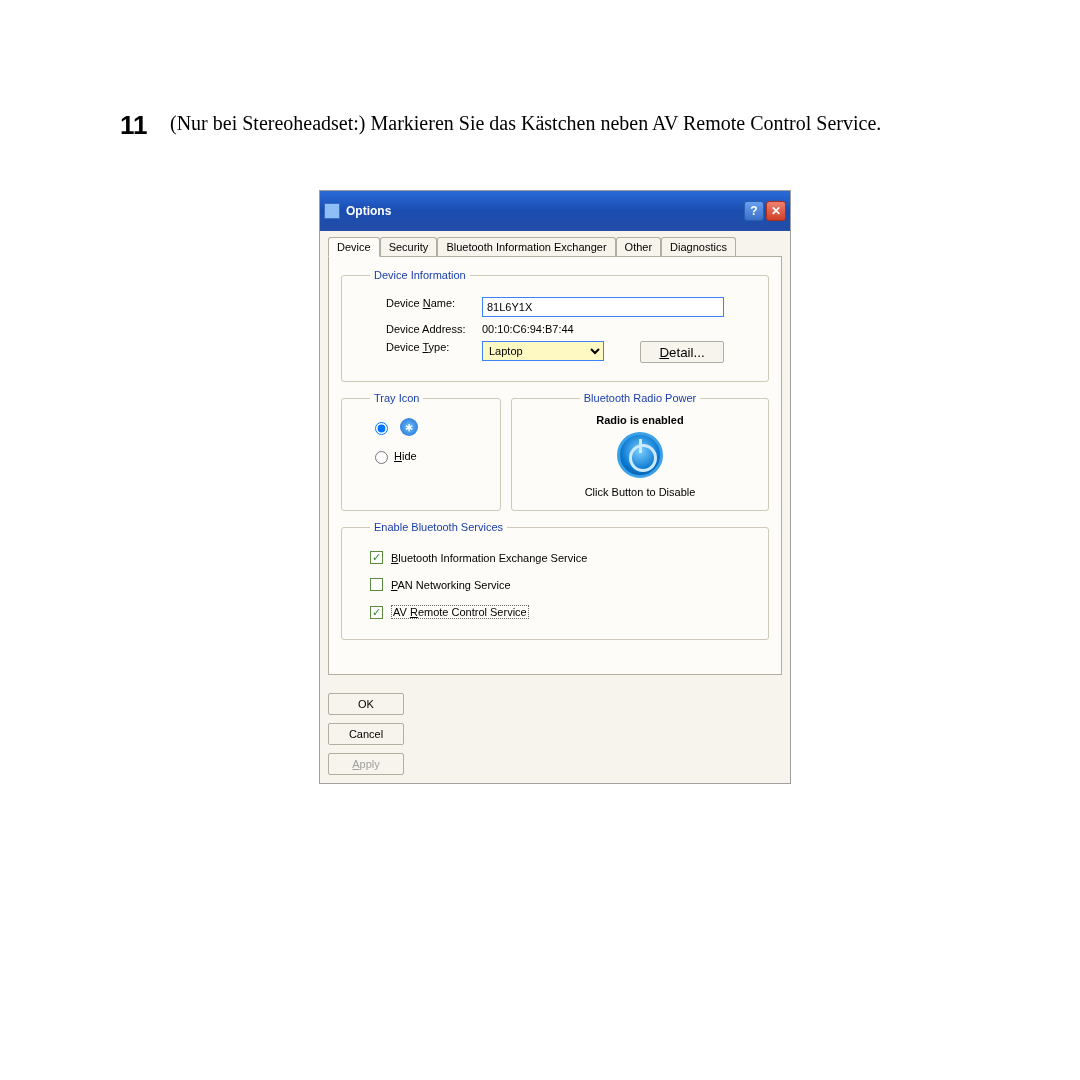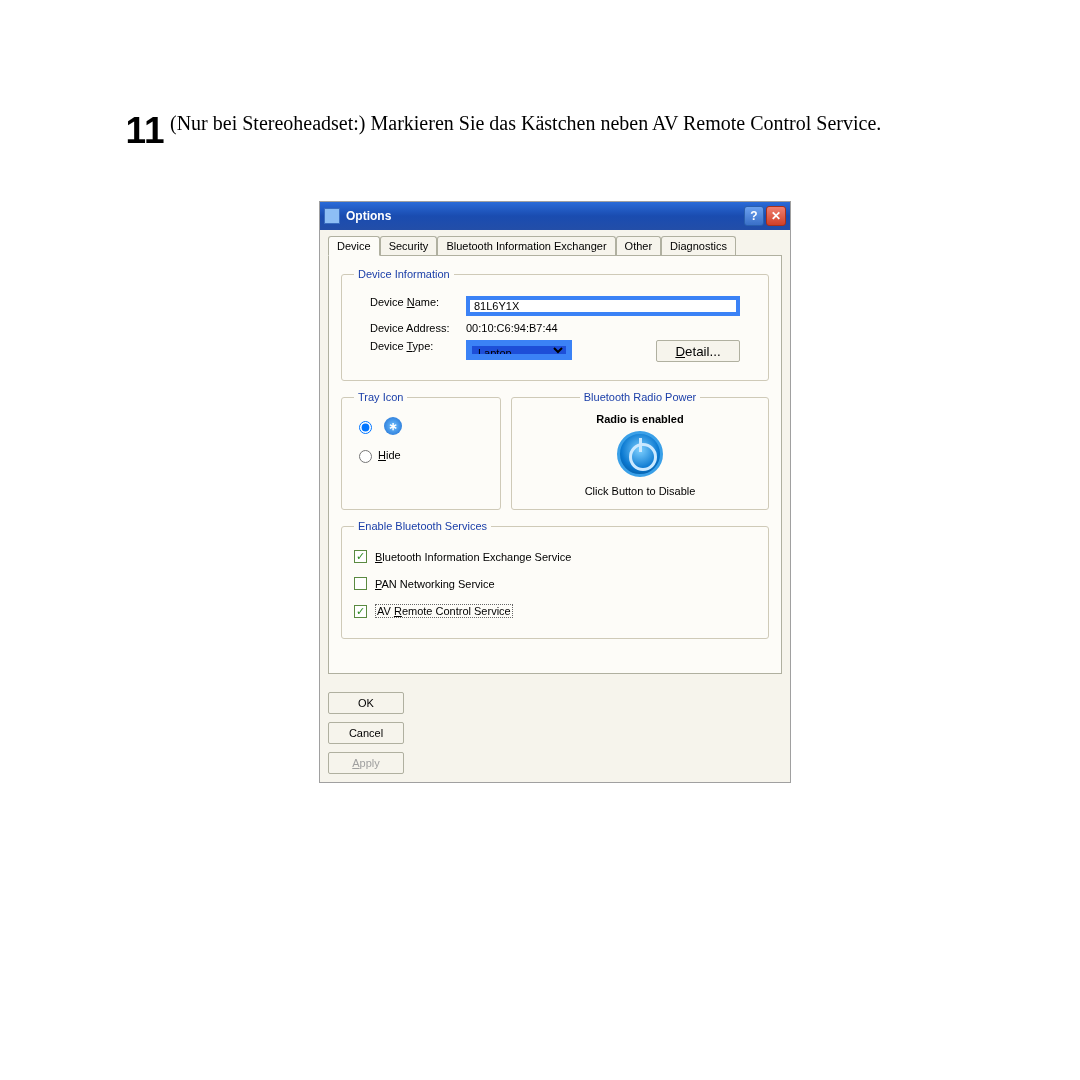--- a/index.html
+++ b/index.html
@@ -1,45 +1,45 @@
 <!DOCTYPE html>
 <html><head>
 <meta charset="utf-8">
 <style>
   * { box-sizing: border-box; }
   body { margin: 0; width: 1080px; height: 1080px; background: #fff; font-family: Georgia, 'Times New Roman', serif; color: #000; }
   .page { padding: 110px 90px 50px 120px; }
   .step-line { display: flex; align-items: flex-start; }
-  .step-num { font-weight: bold; font-size: 37px; width: 50px; flex-shrink: 0; font-family: Arial, sans-serif; text-align: center; }
+  .step-num { font-weight: bold; font-size: 26px; width: 50px; flex-shrink: 0; font-family: Arial, sans-serif; }
   .step-text { font-size: 20px; line-height: 1.35; }
   .step-bold { font-weight: normal; }
 
   .dialog-wrap { display: flex; justify-content: center; margin-top: 50px; }
   .dialog { width: 470px; font-family: Tahoma, Arial, sans-serif; font-size: 11px; box-shadow: 0 0 0 1px #a0a0a0; }
-  .titlebar { height: 28px; background: linear-gradient(#2a6bd8, #1a4cb0 50%, #234ea8); color: #fff; display: flex; align-items: center; padding: 0 4px; }
+  .titlebar { height: 40px; background: linear-gradient(#2a6bd8, #1a4cb0 50%, #234ea8); color: #fff; display: flex; align-items: center; padding: 0 4px; }
   .titlebar .icon { width: 16px; height: 16px; background: #8dbef5; border: 1px solid #3a6dc0; margin-right: 6px; display: inline-block; }
   .titlebar .title { font-weight: bold; font-size: 12px; flex: 1; }
   .tb-btn { width: 20px; height: 20px; margin-left: 2px; border-radius: 3px; display: flex; align-items: center; justify-content: center; font-weight: bold; font-size: 12px; color: #fff; }
   .tb-help { background: linear-gradient(#6aa0ef, #3a70c8); border: 1px solid #2a5fae; }
   .tb-close { background: linear-gradient(#f08070, #d04028); border: 1px solid #a8301a; }
 
   .dlg-body { background: #f6f4ec; padding: 6px 8px 10px; }
   .tabs { display: flex; border-bottom: 1px solid #b0b0a0; margin-bottom: -1px; }
   .tab { padding: 3px 8px; border: 1px solid #b0b0a0; border-bottom: none; background: #f6f4ec; margin-right: 0px; position: relative; border-top-left-radius: 3px; border-top-right-radius: 3px; }
   .tab.active { background: #fdfcf8; z-index: 2; border-bottom: 1px solid #fdfcf8; margin-bottom: -1px; }
   .tab-panel { border: 1px solid #b0b0a0; background: #fdfcf8; padding: 12px 12px 24px; }
 
-  fieldset { border: 1px solid #cfcab8; border-radius: 3px; margin: 0 0 10px 0; padding: 10px 12px 12px; }
+  fieldset { border: 1px solid #cfcab8; border-radius: 3px; margin: 0 0 10px 0; padding: 10px 28px 12px; }
   legend { color: #1a3ea8; padding: 0 4px; }
   .row { display: flex; margin: 6px 16px; }
   .lbl { width: 96px; }
   .u { text-decoration: underline; }
-  input[type=text].textfield { flex: 1; height: 20px; border: 4px solid #3b82f6; padding: 1px 4px; font: inherit; background: #fff; }
+  input[type=text].textfield { flex: 1; height: 20px; border: 1px solid #3b82f6; padding: 1px 4px; font: inherit; background: #fff; }
   .addr-val { }
-  select.combo { width: 106px; height: 20px; border: 6px solid #3b82f6; background: #1d4ed8; font: inherit; padding: 0 2px; }
+  select.combo { width: 122px; height: 20px; border: 1px solid #3b82f6; background: #fef9c3; font: inherit; padding: 0 2px; }
   .detail-btn { margin-left: auto; width: 84px; height: 22px; background: #f6f4ec; border: 1px solid #b0b0a0; border-radius: 2px; }
 
   .two-col { display: flex; gap: 10px; justify-content: center; }
   .two-col > fieldset { flex: 1; }
   .radio-row { display: flex; align-items: center; margin: 4px 0 12px; }
   .radio-row input { margin-right: 6px; }
   .bt-icon { width: 18px; height: 18px; border-radius: 50%; background: radial-gradient(#6fc0ff, #1a6ad0); margin-left: 6px; display: inline-flex; align-items:center; justify-content:center; color:#fff; font-size:11px; font-weight:bold; }
   .power-center { text-align: center; }
   .power-title { font-weight: bold; margin-bottom: 6px; }
   .power-btn { width: 46px; height: 46px; margin: 0 auto 8px; border-radius: 50%; background: radial-gradient(circle at 50% 40%, #7ed0ff, #0a78d0 60%, #024a88); border: 3px solid #3aa0e8; position: relative; }

